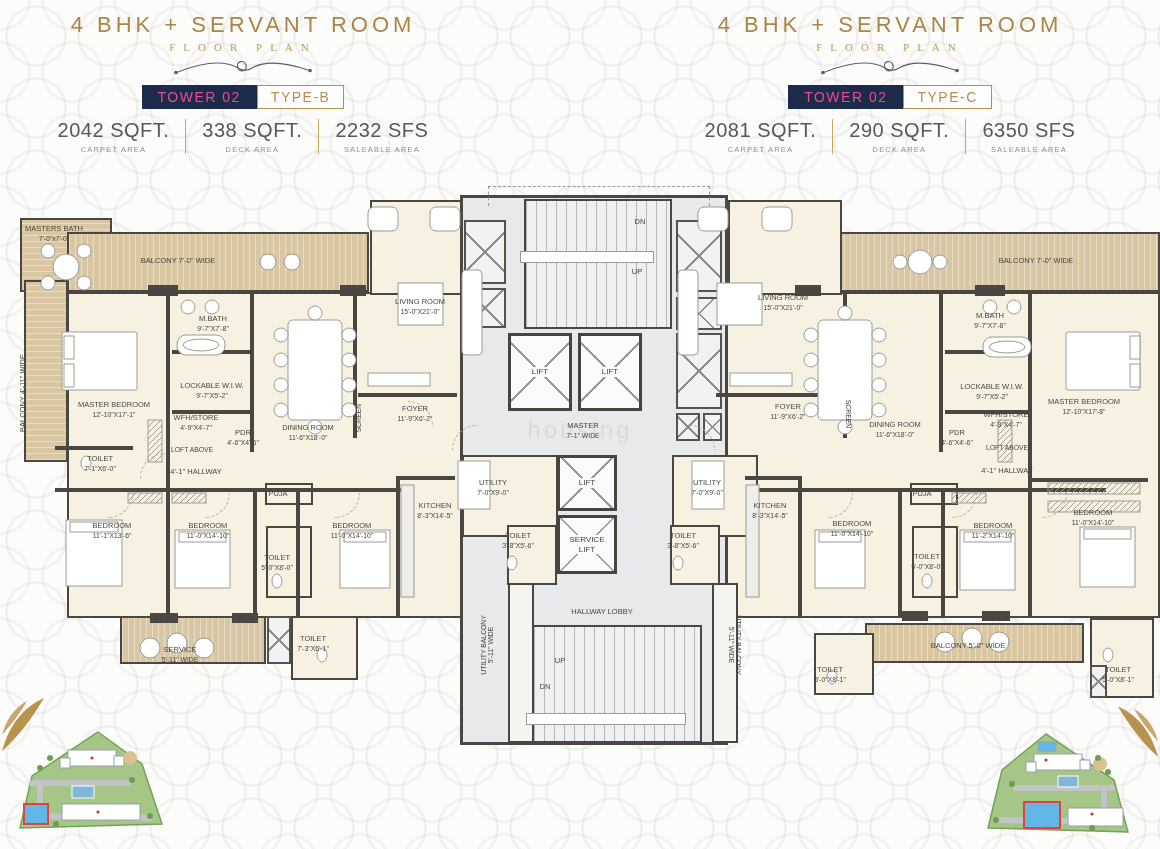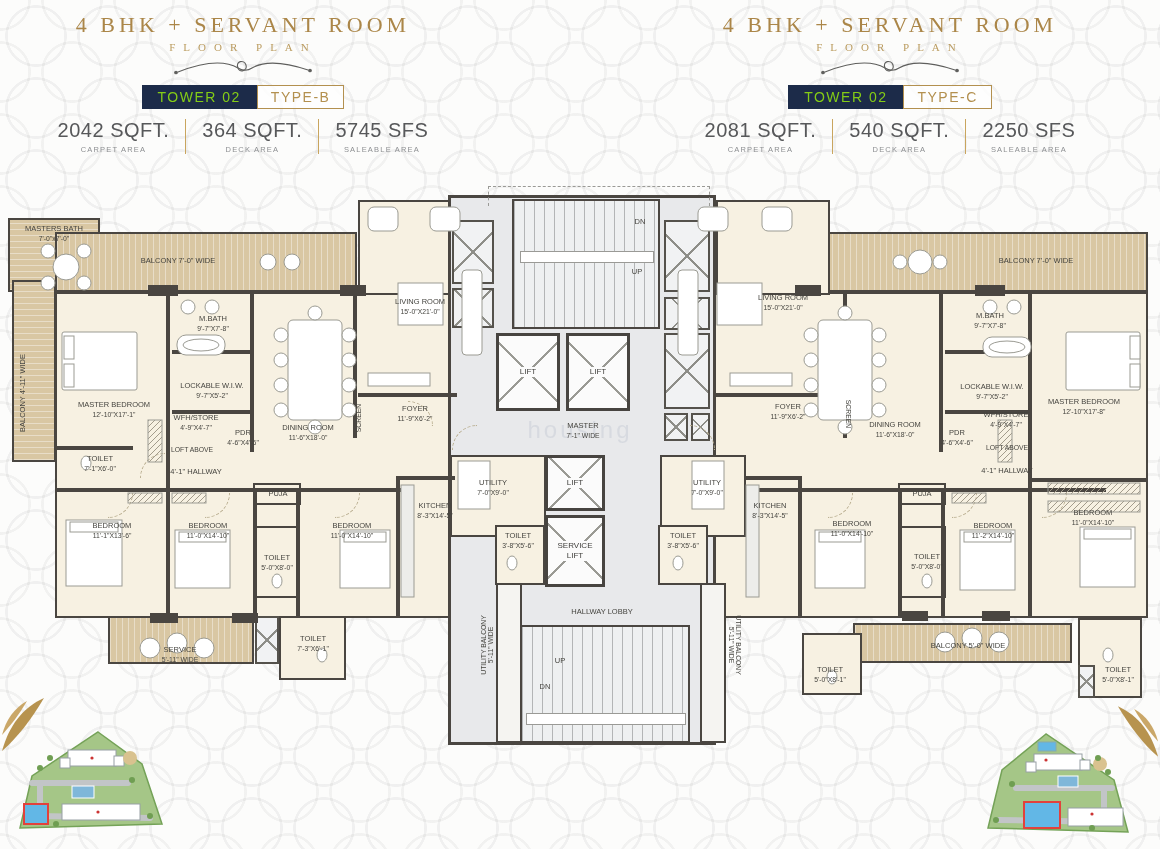--- a/index.html
+++ b/index.html
@@ -7,34 +7,34 @@
     font-family:"Liberation Sans",sans-serif;color:#45443f;
     background-color:#fcfcfb;
     background-image:
       radial-gradient(circle, transparent 55%, rgba(170,170,170,0.14) 56%, rgba(170,170,170,0.14) 60%, transparent 61%),
       radial-gradient(circle, transparent 55%, rgba(170,170,170,0.12) 56%, rgba(170,170,170,0.12) 60%, transparent 61%);
     background-size:72px 72px,72px 72px;
     background-position:0 0,36px 36px;}
   
   .hdr{position:absolute;top:12px;width:378px;text-align:center;}
   .hdr.left{left:54px}.hdr.right{left:701px}
-  .hdr .title{font-family:Liberation Serif, serif;font-size:22px;letter-spacing:4px;color:#ab8648;white-space:nowrap;}
+  .hdr .title{font-family:Liberation Sans, sans-serif;font-size:22px;letter-spacing:4px;color:#ab8648;white-space:nowrap;}
   .hdr .subtitle{font-family:"Liberation Serif",serif;font-size:11px;letter-spacing:8px;color:#bb9c60;margin-top:3px;}
   .hdr .flourish{margin-top:4px;height:24px}
   .badges{display:flex;justify-content:center;margin-top:4px;}
-  .badge-tower{background:#1c2b49;color:#84cc16;font-size:14px;letter-spacing:1.5px;padding:4px 16px;}
+  .badge-tower{background:#1c2b49;color:#ec4899;font-size:14px;letter-spacing:1.5px;padding:4px 16px;}
   .badge-type{border:1.5px solid #b3904f;color:#b3904f;font-size:14px;letter-spacing:1.5px;padding:3px 13px;background:rgba(255,255,255,.75);}
   .stats{display:flex;justify-content:center;margin-top:10px;}
   .stat{padding:0 16px;}
   .stat + .stat{border-left:1px solid #c9a55e;}
   .stat .val{font-size:20px;color:#57585a;letter-spacing:.5px;white-space:nowrap;}
   .stat .cap{font-size:7.5px;color:#8d8f92;letter-spacing:1.2px;margin-top:3px;}
   
   .plan{position:absolute;left:0;top:185px;width:1160px;height:575px;}
-  .blk{position:absolute;box-sizing:border-box;border:2.5px solid #4a4641;}
+  .blk{position:absolute;box-sizing:border-box;border:2.5px solid #4a4641;margin-left:12px;}
   .cream{background:#f7f1e2}
   .gray{background:#e8e9eb;border-width:3px}
   .wood{background-color:#d9c7a3;background-image:repeating-linear-gradient(90deg,rgba(255,255,255,.4) 0 1px,transparent 1px 6px);border-width:2px;}
   .wood-h{background-image:repeating-linear-gradient(0deg,rgba(255,255,255,.4) 0 1px,transparent 1px 6px);}
   .stair{background-color:#eef0f1;background-image:repeating-linear-gradient(90deg,#b3b5b6 0 1px,transparent 1px 10px);border-width:2px;}
   .landing{position:absolute;background:#fff;border:1px solid #9a9a96;z-index:2}
   .xbox{background-color:#f1f2f3;border:2px solid #55524c;
     background-image:linear-gradient(45deg,transparent calc(50% - .8px),#8e8e88 calc(50% - .8px) calc(50% + .8px),transparent calc(50% + .8px)),
                      linear-gradient(135deg,transparent calc(50% - .8px),#8e8e88 calc(50% - .8px) calc(50% + .8px),transparent calc(50% + .8px));}
   .lift{background-color:#fbfbfb;border:3px solid #474440;display:flex;align-items:center;justify-content:center;
@@ -77,25 +77,25 @@
     <div class="badges">
       <span class="badge-tower">TOWER 02</span>
       <span class="badge-type">TYPE-B</span>
     </div>
     <div class="stats">
       <div class="stat">
         <div class="val">2042 SQFT.</div>
         <div class="cap">CARPET AREA</div>
       </div>
       <div class="stat">
-        <div class="val">364 SQFT.</div>
+        <div class="val">338 SQFT.</div>
         <div class="cap">DECK AREA</div>
       </div>
       <div class="stat">
-        <div class="val">5745 SFS</div>
+        <div class="val">2232 SFS</div>
         <div class="cap">SALEABLE AREA</div>
       </div>
     </div>
   </div>
 
   <div class="hdr right">
     <div class="title">4 BHK + SERVANT ROOM</div>
     <div class="subtitle">FLOOR PLAN</div>
     <div class="flourish">
       <svg width="150" height="24" viewBox="0 0 150 24">
@@ -110,25 +110,25 @@
     <div class="badges">
       <span class="badge-tower">TOWER 02</span>
       <span class="badge-type">TYPE-C</span>
     </div>
     <div class="stats">
       <div class="stat">
         <div class="val">2081 SQFT.</div>
         <div class="cap">CARPET AREA</div>
       </div>
       <div class="stat">
-        <div class="val">540 SQFT.</div>
+        <div class="val">290 SQFT.</div>
         <div class="cap">DECK AREA</div>
       </div>
       <div class="stat">
-        <div class="val">2250 SFS</div>
+        <div class="val">6350 SFS</div>
         <div class="cap">SALEABLE AREA</div>
       </div>
     </div>
   </div>
 
   <div class="plan">
     <div class="wm">housing</div>
 
     <div class="blk wood wood-h" style="left:8px;top:33px;width:92px;height:74px"></div>
     <div class="blk wood" style="left:55px;top:47px;width:302px;height:60px"></div>
@@ -162,21 +162,21 @@
         <span class="liftlbl">LIFT</span>
       </div>
     <div class="blk lift" style="left:566px;top:148px;width:64px;height:78px">
         <span class="liftlbl">LIFT</span>
       </div>
     <div class="blk cream" style="left:450px;top:270px;width:96px;height:82px"></div>
     <div class="blk cream" style="left:660px;top:270px;width:86px;height:82px"></div>
     <div class="blk lift" style="left:545px;top:270px;width:60px;height:56px">
         <span class="liftlbl">LIFT</span>
       </div>
-    <div class="blk lift" style="left:545px;top:330px;width:60px;height:72px">
+    <div class="blk lift" style="left:545px;top:330px;width:60px;height:59px">
         <span class="liftlbl" style="width:40px;white-space:normal">SERVICE LIFT</span>
       </div>
     <div class="blk cream" style="left:495px;top:340px;width:50px;height:60px"></div>
     <div class="blk cream" style="left:658px;top:340px;width:50px;height:60px"></div>
     <div class="blk stair" style="left:520px;top:440px;width:170px;height:118px"></div>
     <div class="landing" style="left:526px;top:528px;width:158px;height:10px"></div>
     <div class="blk ubal" style="left:496px;top:398px;width:26px;height:160px"></div>
     <div class="blk ubal" style="left:700px;top:398px;width:26px;height:160px"></div>
 
     <div>

